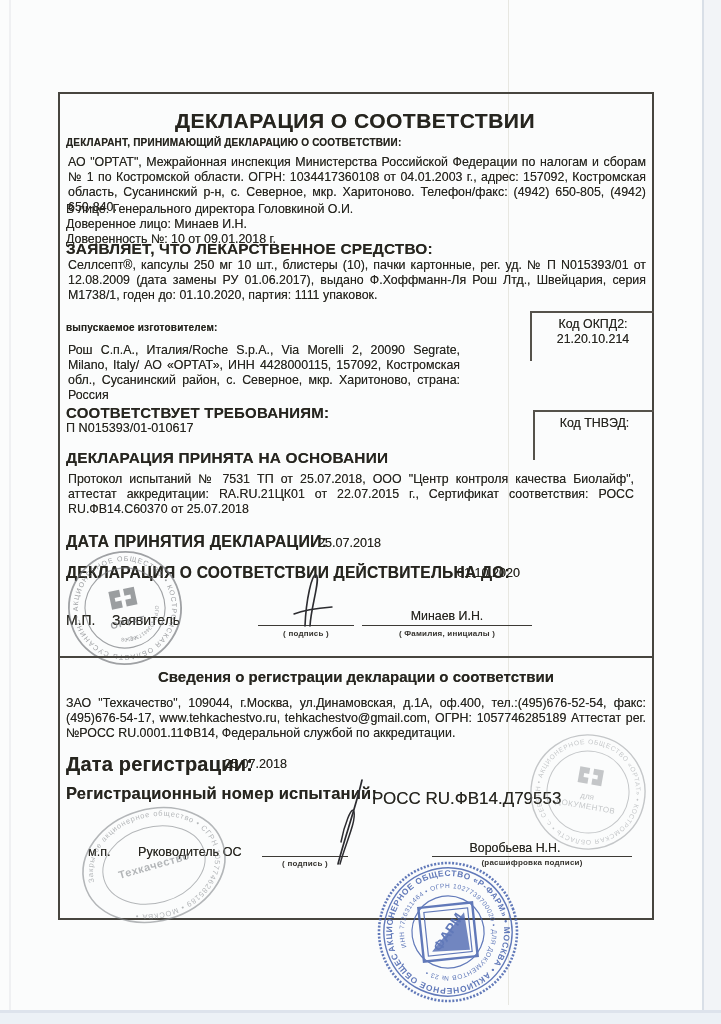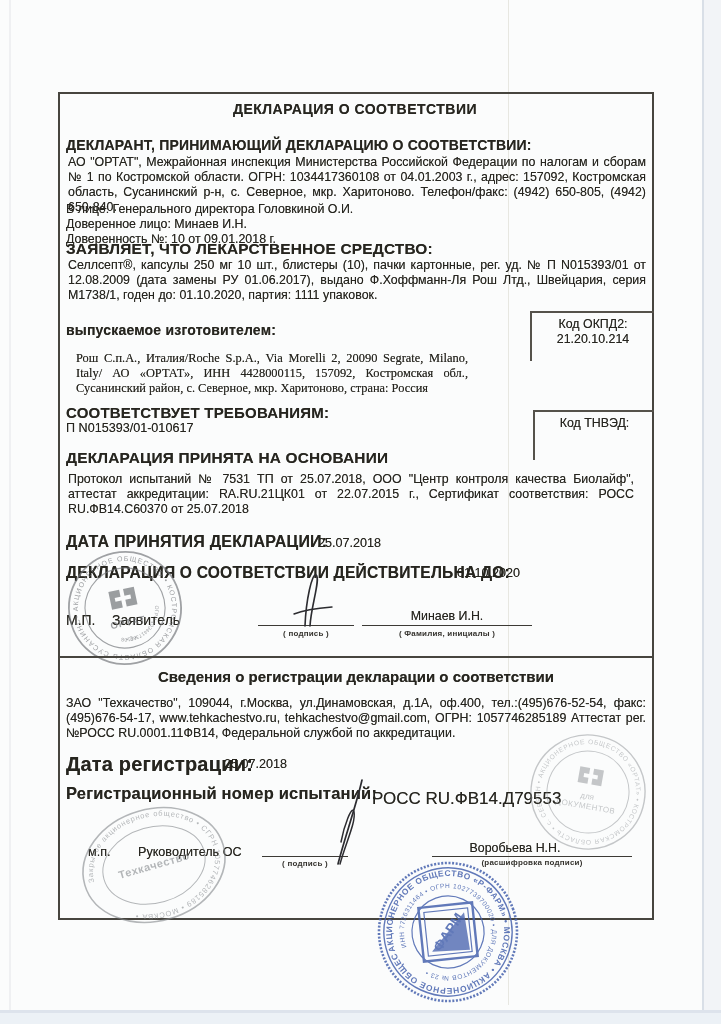--- a/index.html
+++ b/index.html
@@ -17,22 +17,22 @@
   .fold-line{left:508px;top:0;width:1px;height:1005px;background:#e7e7e1;}
   .edge-right{left:702px;top:0;width:2px;height:1012px;background:#d9dfe7;}
   .edge-right-fill{left:704px;top:0;width:17px;height:1024px;background:#f2f4f7;}
   .edge-bottom{left:0;top:1010px;width:721px;height:3px;background:#dde3ec;}
   .edge-bottom-fill{left:0;top:1013px;width:721px;height:11px;background:#ecf1f6;}
   .edge-left{left:9px;top:0;width:2px;height:1010px;background:#eff0f2;}
 
   .frame{left:58px;top:92px;width:592px;height:824px;border:2px solid #47453f;}
   .divider{left:60px;top:656px;width:592px;height:2px;background:#47453f;}
 
-  .title{left:60px;top:101px;width:590px;text-align:center;font-size:14px;font-weight:bold;letter-spacing:.5px;}
-  h2,.h2{font-size:14px;font-weight:bold;margin:0;letter-spacing:.2px;}
+  .title{left:60px;top:109px;width:590px;text-align:center;font-size:21px;font-weight:bold;letter-spacing:.5px;}
+  h2,.h2{font-size:10px;font-weight:bold;margin:0;letter-spacing:.2px;}
   .body-text{font-size:12.4px;line-height:15px;text-align:justify;}
   .line-text{font-size:12.4px;line-height:15.2px;}
   .big-label{font-size:16px;font-weight:bold;letter-spacing:.2px;}
   .value{font-size:12.6px;}
   .code-box{border-top:2px solid #55524b;border-left:2px solid #55524b;text-align:center;font-size:12.4px;line-height:14.5px;padding-top:4px;}
   .sig-line{border-bottom:1.4px solid #3c3a35;}
   .caption{font-size:8px;color:#35332e;text-align:center;letter-spacing:.2px;}
   .caption-b{font-weight:bold;}
   .name{font-size:12.4px;text-align:center;}
   .bold{font-weight:normal;}
@@ -57,21 +57,21 @@
   <h2 class="abs scan-text" style="left:66px;top:137px;">ДЕКЛАРАНТ, ПРИНИМАЮЩИЙ ДЕКЛАРАЦИЮ О СООТВЕТСТВИИ:</h2>
   <p class="abs body-text scan-text" style="left:68px;top:155px;width:578px;margin:0;">АО "ОРТАТ", Межрайонная инспекция Министерства Российской Федерации по налогам и сборам № 1 по Костромской области. ОГРН: 1034417360108 от 04.01.2003 г., адрес: 157092, Костромская область, Сусанинский р-н, с. Северное, мкр. Харитоново. Телефон/факс: (4942) 650-805, (4942) 650-840.</p>
   <div class="abs line-text scan-text" style="left:66px;top:202px;">В лице: Генерального директора Головкиной О.И.</div>
   <div class="abs line-text scan-text" style="left:66px;top:217px;">Доверенное лицо: Минаев И.Н.</div>
   <div class="abs line-text scan-text" style="left:66px;top:232px;">Доверенность №: 10 от 09.01.2018 г.</div>
 
   <h2 class="abs scan-text" style="left:66px;top:240px;font-size:15.4px;">ЗАЯВЛЯЕТ, ЧТО ЛЕКАРСТВЕННОЕ СРЕДСТВО:</h2>
   <p class="abs body-text scan-text" style="left:68px;top:258px;width:578px;margin:0;">Селлсепт®, капсулы 250 мг 10 шт., блистеры (10), пачки картонные, рег. уд. № П N015393/01 от 12.08.2009 (дата замены РУ 01.06.2017), выдано Ф.Хоффманн-Ля Рош Лтд., Швейцария, серия М1738/1, годен до: 01.10.2020, партия: 1111 упаковок.</p>
 
   <h2 class="abs scan-text" style="left:66px;top:322px;">выпускаемое изготовителем:</h2>
-  <p class="abs body-text scan-text" style="left:68px;top:343px;width:392px;margin:8px;font-family:Liberation Serif, serif;">Рош С.п.А., Италия/Roche S.p.A., Via Morelli 2, 20090 Segrate, Milano, Italy/ АО «ОРТАТ», ИНН 4428000115, 157092, Костромская обл., Сусанинский район, с. Северное, мкр. Харитоново, страна: Россия</p>
+  <p class="abs body-text scan-text" style="left:68px;top:343px;width:392px;margin:0;">Рош С.п.А., Италия/Roche S.p.A., Via Morelli 2, 20090 Segrate, Milano, Italy/ АО «ОРТАТ», ИНН 4428000115, 157092, Костромская обл., Сусанинский район, с. Северное, мкр. Харитоново, страна: Россия</p>
 
   <div class="abs code-box scan-text" style="left:530px;top:311px;width:122px;height:44px;">
     <div>Код ОКПД2:</div>
     <div>21.20.10.214</div>
   </div>
 
   <h2 class="abs scan-text" style="left:66px;top:404px;font-size:15px;">СООТВЕТСТВУЕТ ТРЕБОВАНИЯМ:</h2>
   <div class="abs value scan-text" style="left:66px;top:421px;">П N015393/01-010617</div>
 
   <div class="abs code-box scan-text" style="left:533px;top:410px;width:119px;height:44px;">

